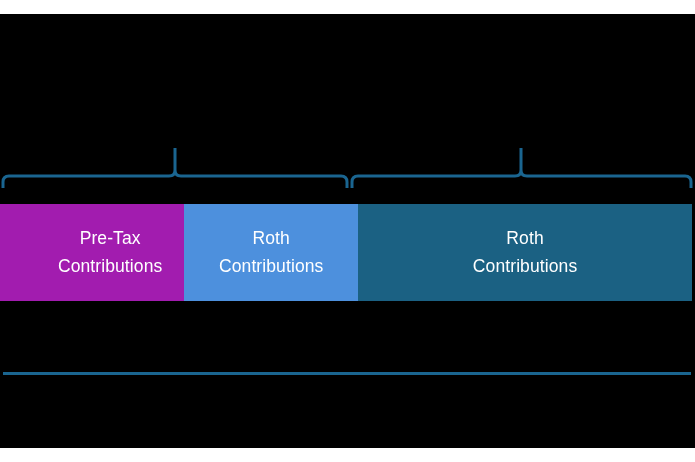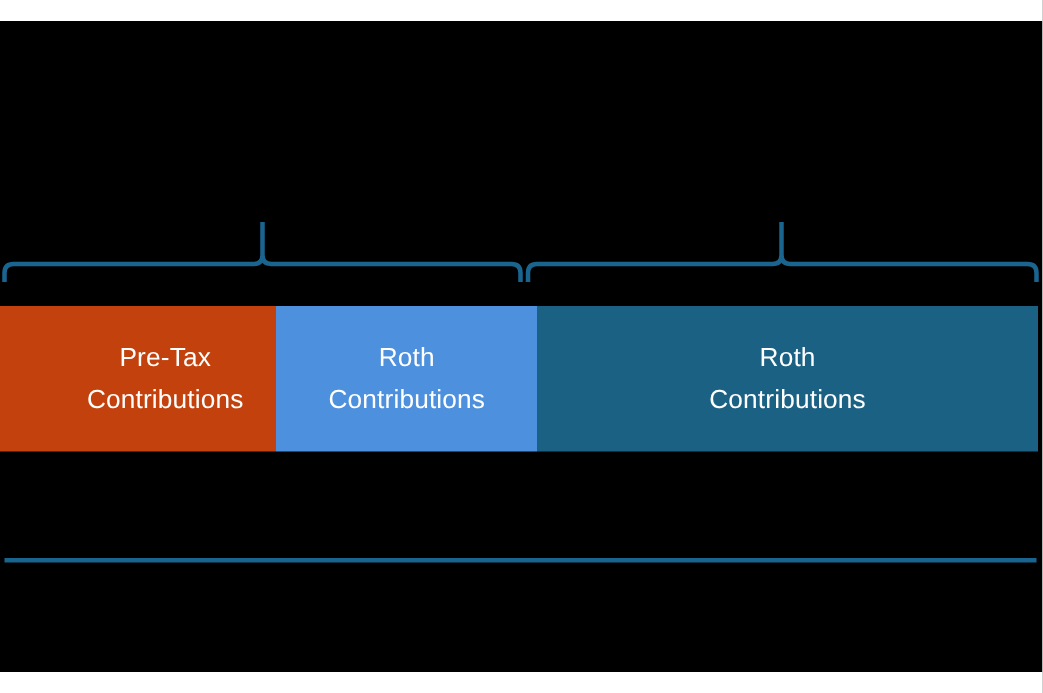--- a/index.html
+++ b/index.html
@@ -48,21 +48,21 @@
     align-items: center;
     justify-content: center;
     text-align: center;
     color: #ffffff;
     font-size: 17.5px;
     line-height: 1.55;
     letter-spacing: 0.1px;
     box-sizing: border-box;
     white-space: pre-line;
   }
-  .seg-pretax  { width: 187px; background: #c2410c; padding-left: 36px; }
+  .seg-pretax  { width: 187px; background: #a21caf; padding-left: 36px; }
   .seg-roth    { width: 177px; background: #4d90dd; }
   .seg-rothdk  { width: 340px; background: #1b6183; }
 
   
   #baseline {
     position: absolute;
     left: 3px;
     top: 372px;
     width: 688px;
     height: 3px;

